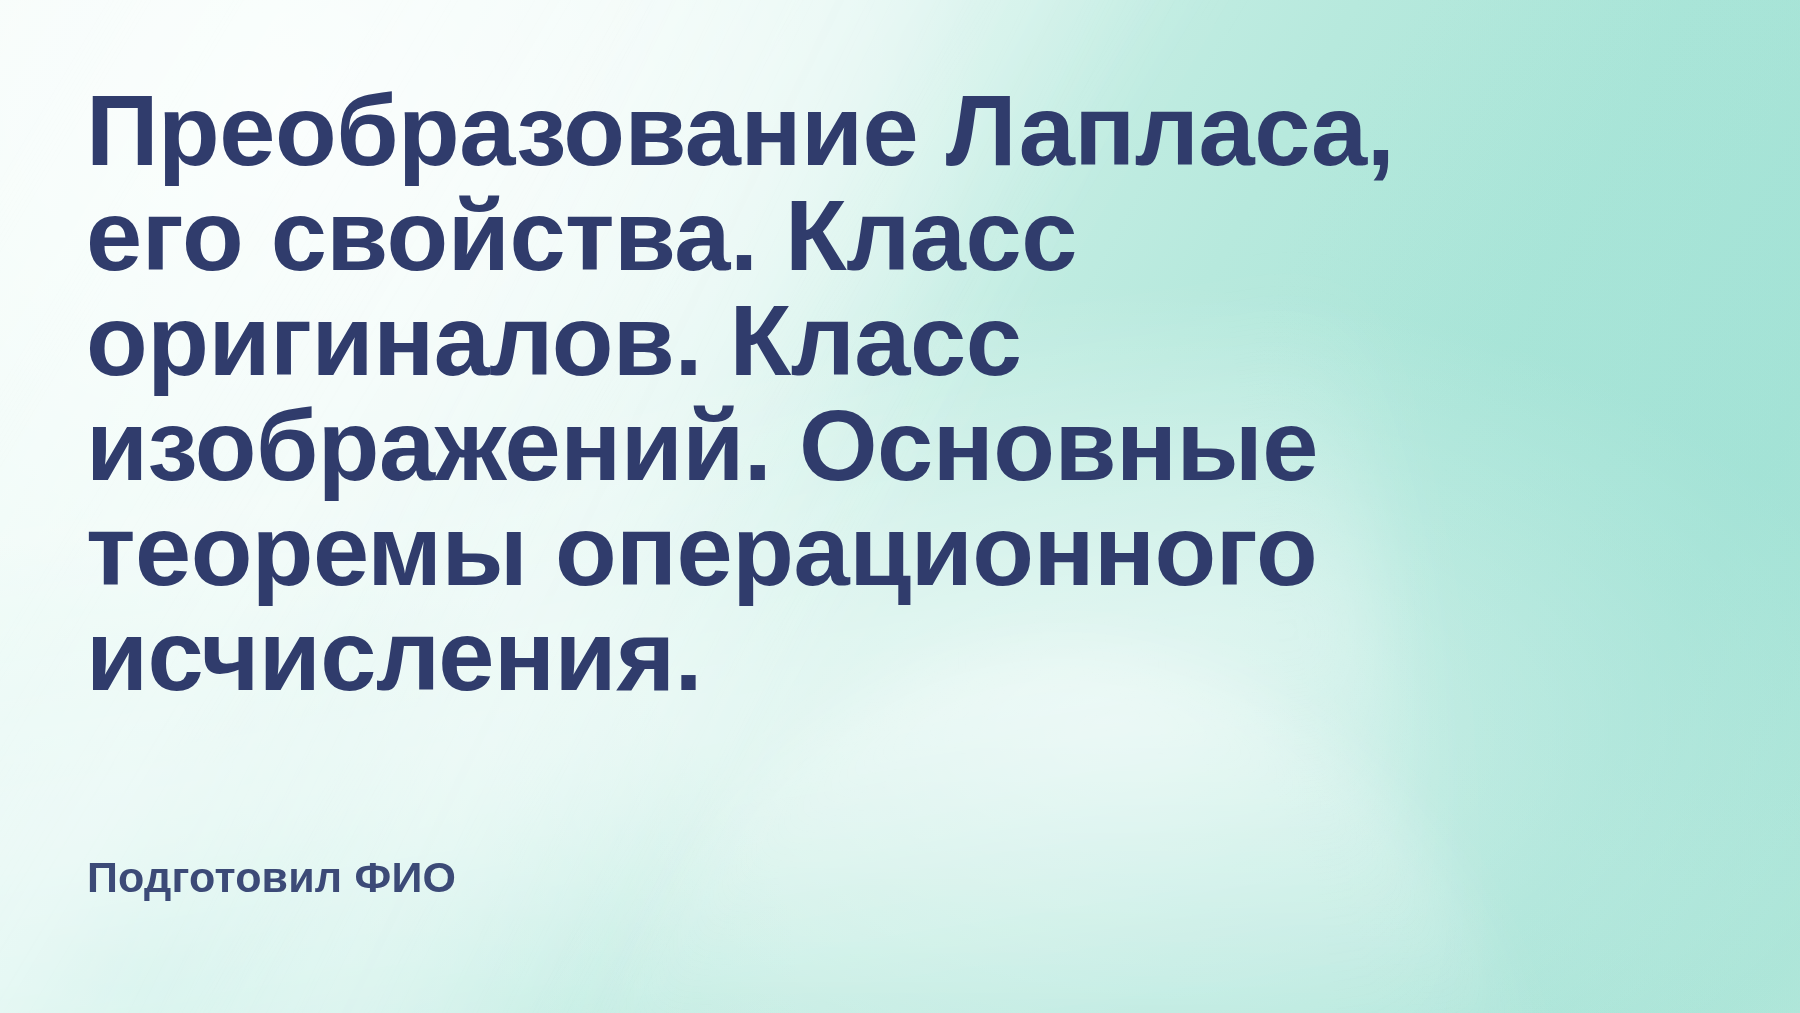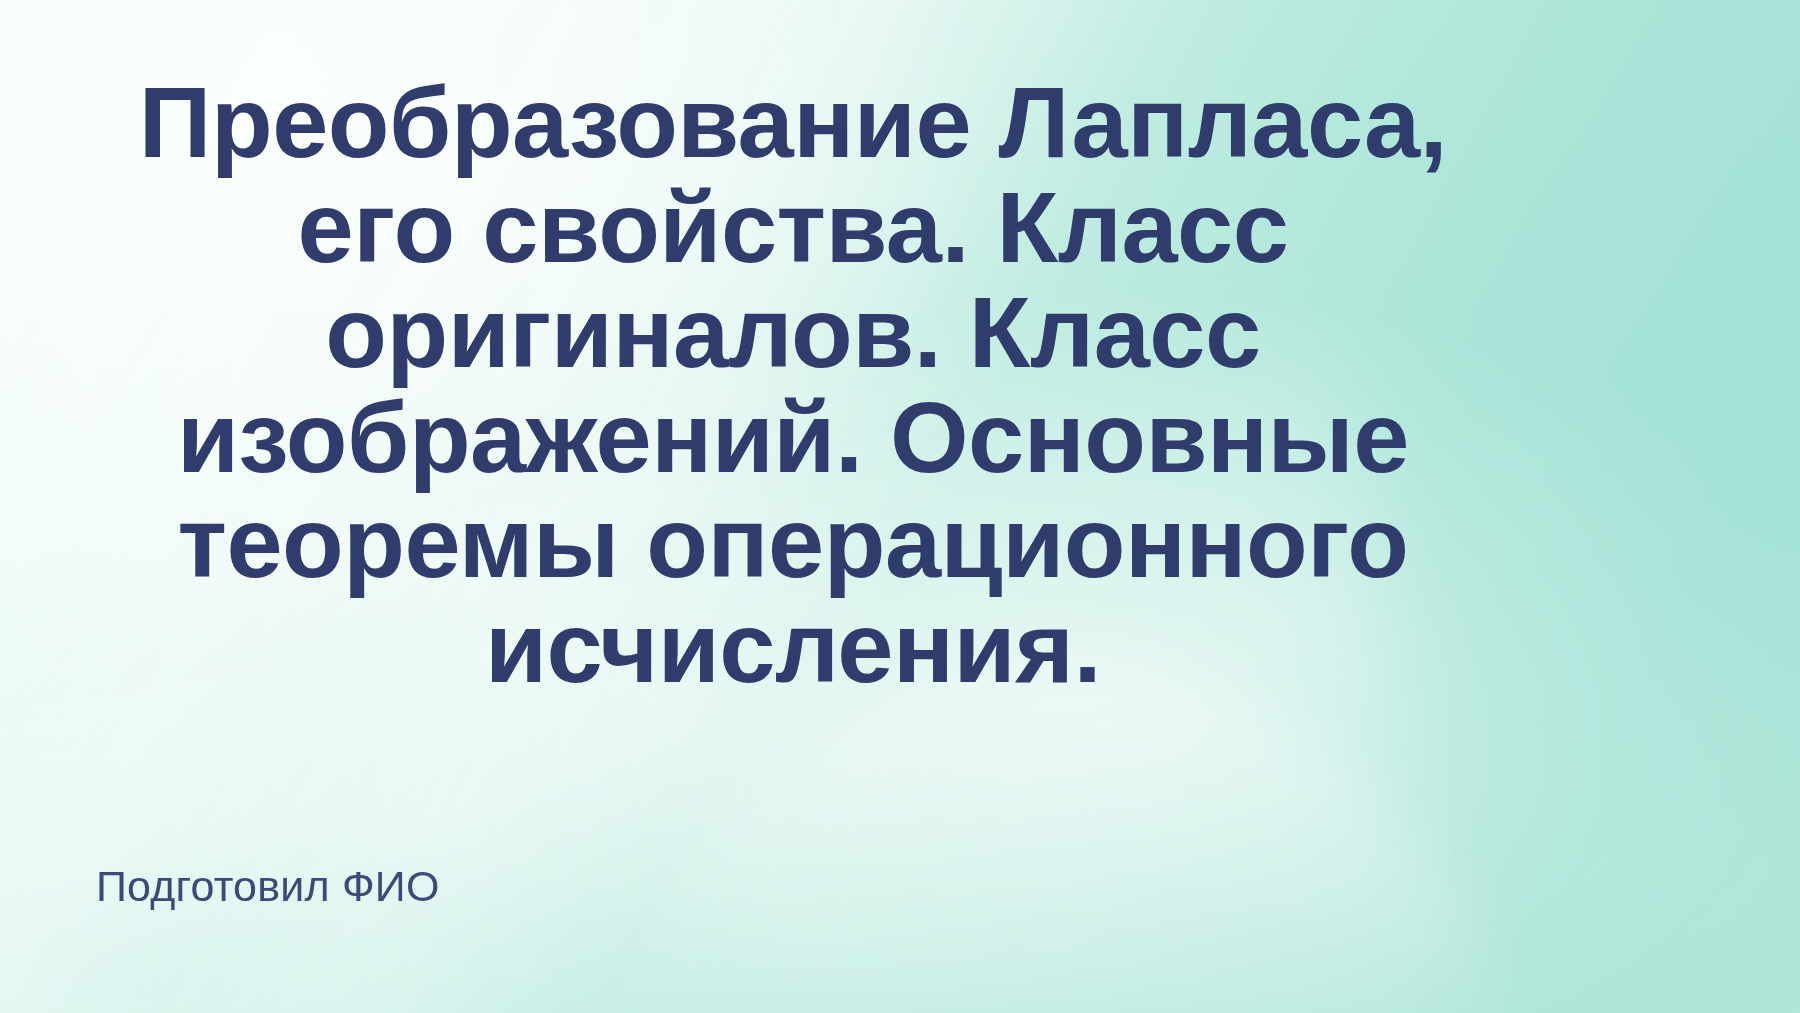--- a/index.html
+++ b/index.html
@@ -134,38 +134,37 @@
     top: 0;
     right: 60px;
     bottom: 0;
   }
 
   .slide-title {
     position: absolute;
     top: 70px;
     left: 0;
     width: 1430px;
-    margin: 0;
+    margin: 8px;
     font-size: 101px;
     line-height: 105px;
     font-weight: 700;
     letter-spacing: -0.5px;
     color: #303c6c;
     white-space: pre-wrap;
-    text-align: center;
   }
 
   .slide-subtitle {
     position: absolute;
     top: 843px;
     left: 1px;
-    margin: 17px;
+    margin: 8px;
     font-size: 43px;
     line-height: 52px;
-    font-weight: 400;
+    font-weight: 700;
     letter-spacing: 0.2px;
     color: #3c4a77;
   }
 </style>
 </head>
 <body>
 
 <div id="slide">
 
   <div class="bg-layer bg-bloom-b"></div>

